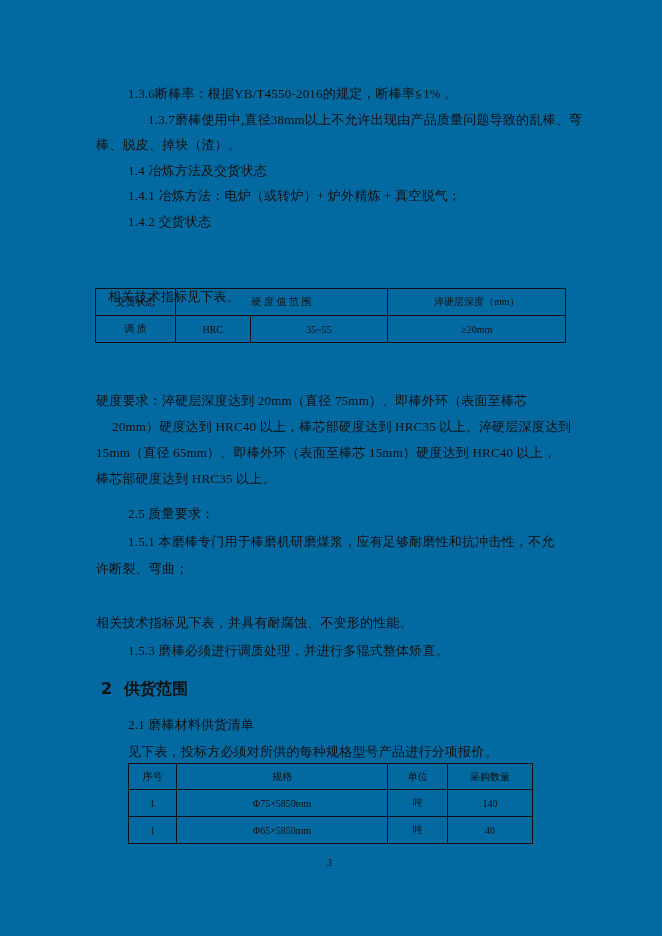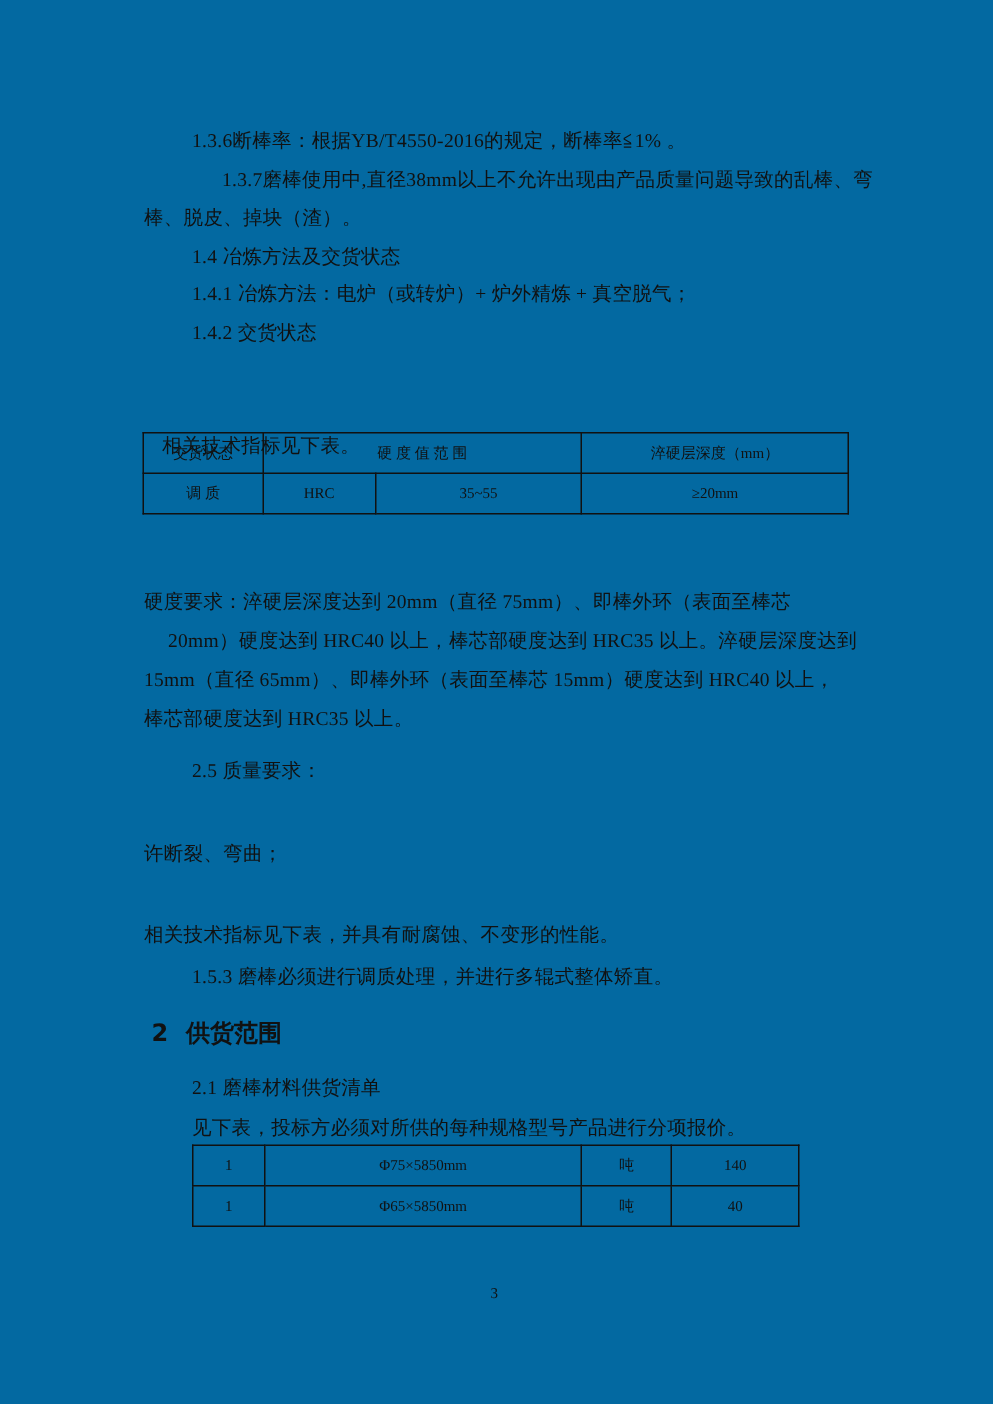--- a/index.html
+++ b/index.html
@@ -47,38 +47,45 @@
     </tr>
   </tbody>
     </table>
 
   <div class="p" style="left:96px;top:393px;">硬度要求：淬硬层深度达到 20mm（直径 75mm）、即棒外环（表面至棒芯</div>
   <div class="p" style="left:96px;top:419px;margin-left:16px;">20mm）硬度达到 HRC40 以上，棒芯部硬度达到 HRC35 以上。淬硬层深度达到</div>
   <div class="p" style="left:96px;top:445px;">15mm（直径 65mm）、即棒外环（表面至棒芯 15mm）硬度达到 HRC40 以上，</div>
   <div class="p" style="left:96px;top:471px;">棒芯部硬度达到 HRC35 以上。</div>
 
   <div class="p" style="left:128px;top:506px;">2.5 质量要求：</div>
+  <div class="p" style="left:128px;top:534px;">1.5.1 本磨棒专门用于棒磨机研磨煤浆，应有足够耐磨性和抗冲击性，不允</div>
   <div class="p" style="left:96px;top:561px;">许断裂、弯曲；</div>
   <div class="p" style="left:96px;top:615px;">相关技术指标见下表，并具有耐腐蚀、不变形的性能。</div>
   <div class="p" style="left:128px;top:643px;">1.5.3 磨棒必须进行调质处理，并进行多辊式整体矫直。</div>
 
   <div class="h2" style="left:101px;top:679px;">2</div>
   <div class="h2" style="left:124px;top:679px;">供货范围</div>
 
   <div class="p" style="left:128px;top:717px;">2.1    磨棒材料供货清单</div>
   <div class="p" style="left:128px;top:744px;">见下表，投标方必须对所供的每种规格型号产品进行分项报价。</div>
 
   <table class="t" style="left:128px;top:763px;width:405px;">
     <colgroup>
         <col style="width:48px">
         <col style="width:212px">
         <col style="width:60px">
         <col style="width:85px">
       </colgroup>
     <tbody>
+        <tr style="height:26px;">
+      <td>序号</td>
+      <td>规格</td>
+      <td>单位</td>
+      <td>采购数量</td>
+    </tr>
     <tr style="height:27px;">
       <td>1</td>
       <td>Φ75×5850mm</td>
       <td>吨</td>
       <td>140</td>
     </tr>
     <tr style="height:27px;">
       <td>1</td>
       <td>Φ65×5850mm</td>
       <td>吨</td>

